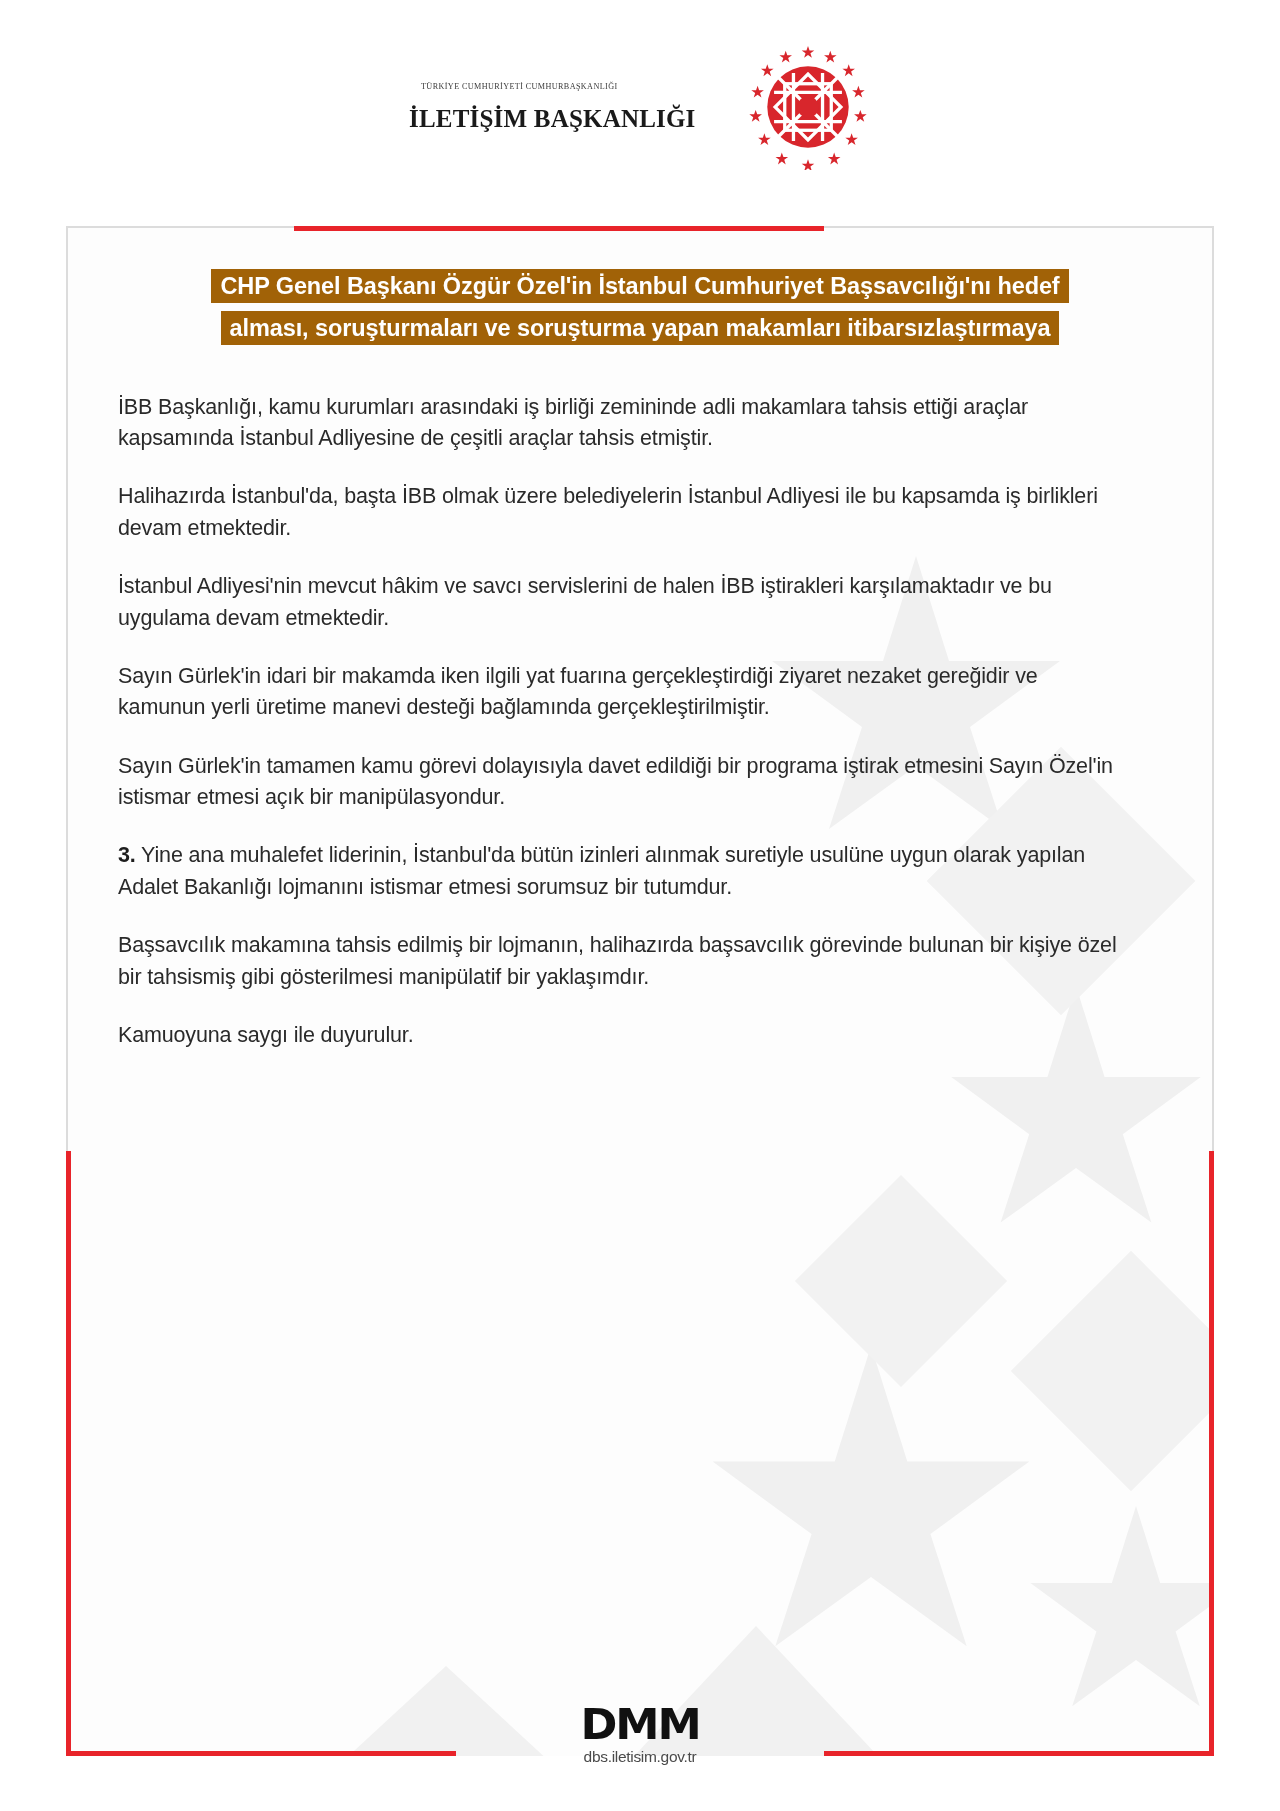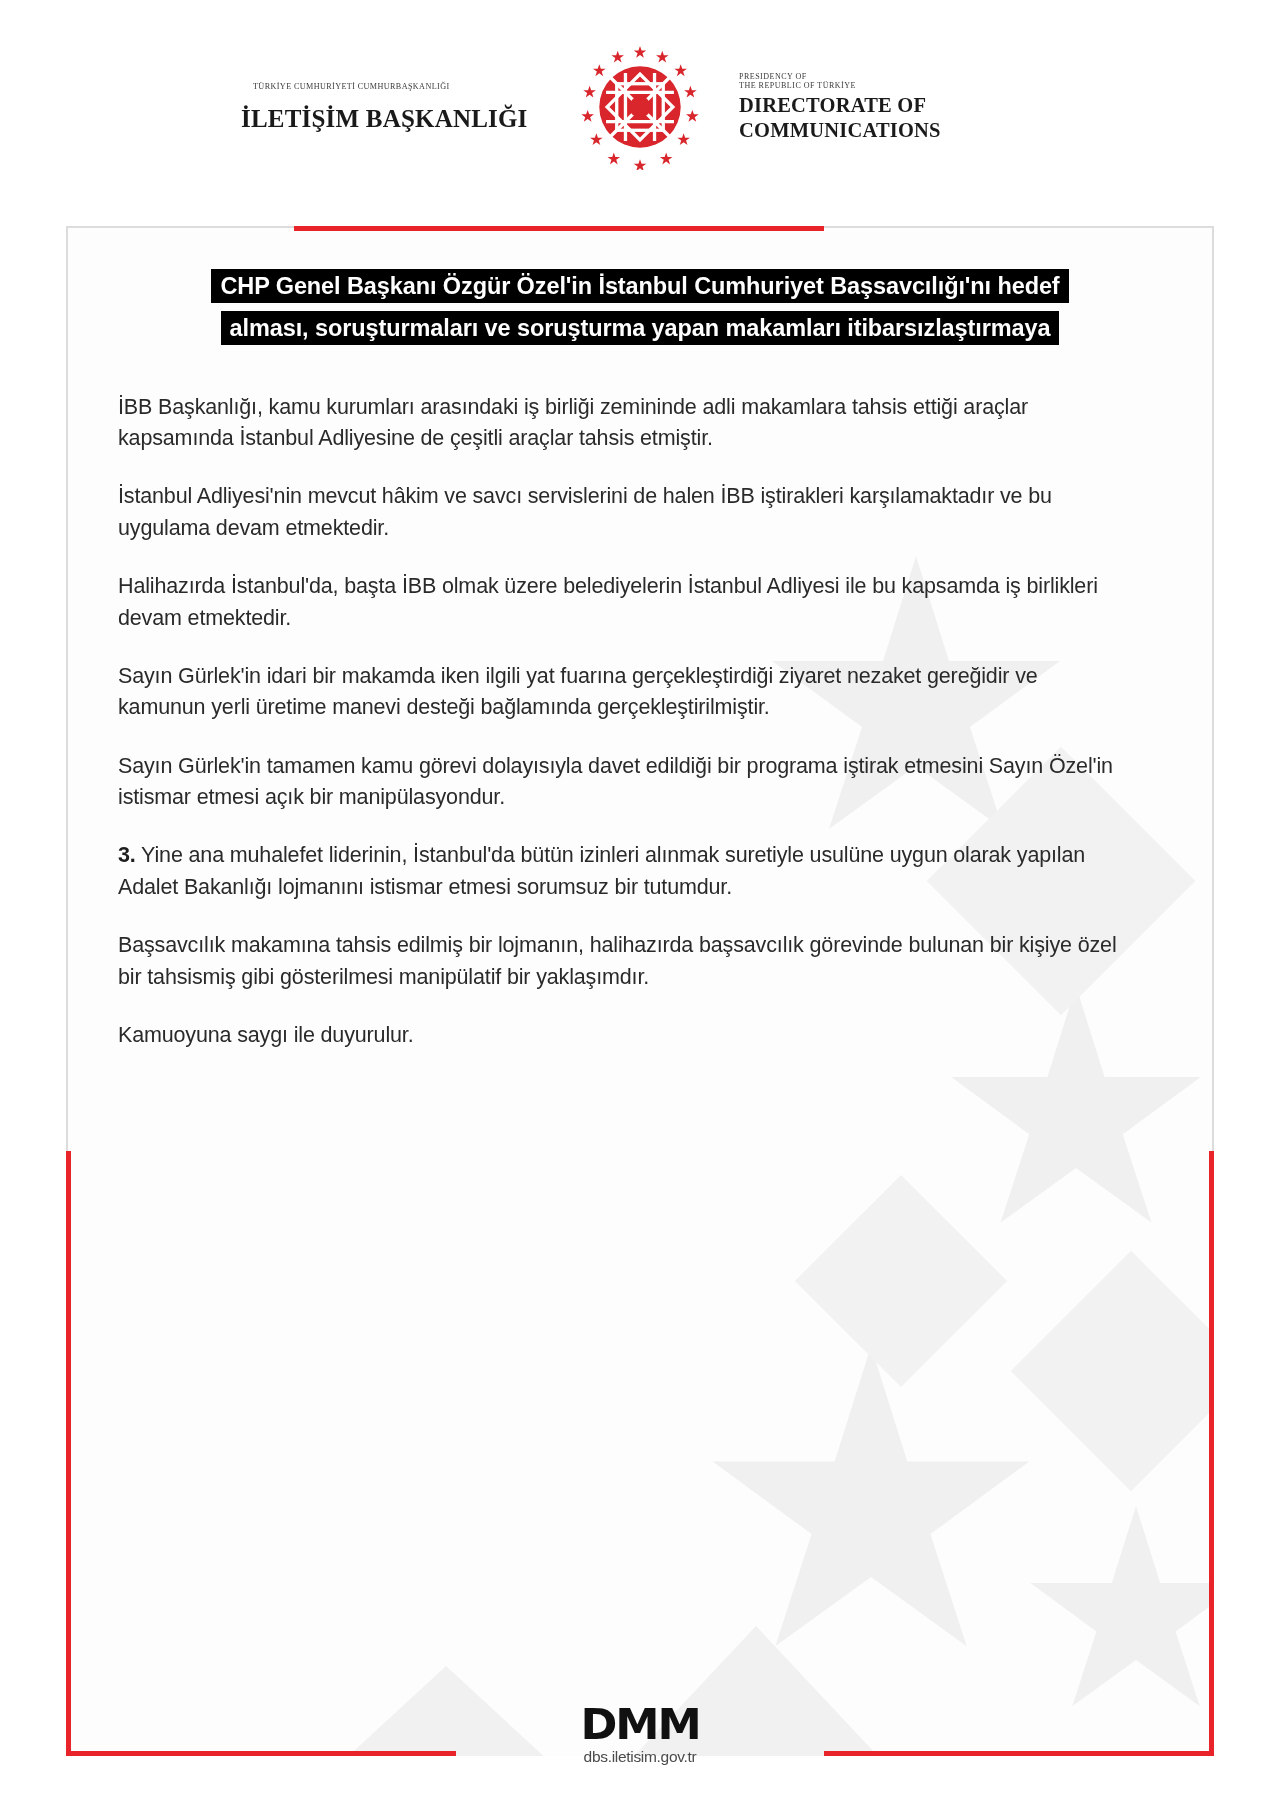--- a/index.html
+++ b/index.html
@@ -150,21 +150,21 @@
     z-index: 2;
     padding: 40px 52px 0 52px;
   }
 
   .headline {
     text-align: center;
     margin: 0 0 42px 0;
   }
   .hl-line {
     display: inline;
-    background: #000000;
+    background: #a16207;
     color: #ffffff;
     font-size: 23.5px;
     font-weight: bold;
     line-height: 1.78;
     padding: 4px 9px;
     box-decoration-break: clone;
     -webkit-box-decoration-break: clone;
     letter-spacing: -0.1px;
   }
 
@@ -250,26 +250,20 @@
           <rect x="41" y="41" width="48" height="48"></rect>
           <rect x="41" y="41" width="48" height="48" transform="rotate(45 65 65)"></rect>
           <path d="M30 50 L100 50 M30 80 L100 80 M50 30 L50 100 M80 30 L80 100"></path>
           <path d="M32 32 L98 98 M98 32 L32 98"></path>
         </g>
         <circle cx="65" cy="65" r="11" fill="#d8262c"></circle>
       </g>
     </svg>
   </div>
 
-  <div class="mast-en">
-    <div class="mast-en-small">PRESIDENCY OF</div>
-    <div class="mast-en-small">THE REPUBLIC OF TÜRKİYE</div>
-    <div class="mast-en-big">DIRECTORATE OF</div>
-    <div class="mast-en-big">COMMUNICATIONS</div>
-  </div>
 </div>
 
 <div class="card">
 
   <div class="card-bg">
     <div class="wm-star" style="left:700px; top:330px; width:300px; height:300px;"></div>
     <div class="wm-star" style="left:880px; top:760px; width:260px; height:260px;"></div>
     <div class="wm-star" style="left:640px; top:1120px; width:330px; height:330px;"></div>
     <div class="wm-star" style="left:960px; top:1280px; width:220px; height:220px;"></div>
     <div class="wm-diamond" style="left:900px; top:560px; width:190px; height:190px;"></div>
@@ -293,23 +287,23 @@
 
     <div class="headline">
       <span class="hl-line">CHP Genel Başkanı Özgür Özel'in İstanbul Cumhuriyet Başsavcılığı'nı hedef</span><br>
       <span class="hl-line">alması, soruşturmaları ve soruşturma yapan makamları itibarsızlaştırmaya</span><br>
     </div>
 
 
 
     <p class="para">İBB Başkanlığı, kamu kurumları arasındaki iş birliği zemininde adli makamlara tahsis ettiği araçlar kapsamında İstanbul Adliyesine de çeşitli araçlar tahsis etmiştir.</p>
 
+    <p class="para">Halihazırda İstanbul'da, başta İBB olmak üzere belediyelerin İstanbul Adliyesi ile bu kapsamda iş birlikleri devam etmektedir.</p>
+
     <p class="para">İstanbul Adliyesi'nin mevcut hâkim ve savcı servislerini de halen İBB iştirakleri karşılamaktadır ve bu uygulama devam etmektedir.</p>
-
-    <p class="para">Halihazırda İstanbul'da, başta İBB olmak üzere belediyelerin İstanbul Adliyesi ile bu kapsamda iş birlikleri devam etmektedir.</p>
 
 
     <p class="para">Sayın Gürlek'in idari bir makamda iken ilgili yat fuarına gerçekleştirdiği ziyaret nezaket gereğidir ve kamunun yerli üretime manevi desteği bağlamında gerçekleştirilmiştir.</p>
 
     <p class="para">Sayın Gürlek'in tamamen kamu görevi dolayısıyla davet edildiği bir programa iştirak etmesini Sayın Özel'in istismar etmesi açık bir manipülasyondur.</p>
 
     <p class="para"><b>3.</b><span> Yine ana muhalefet liderinin, İstanbul'da bütün izinleri alınmak suretiyle usulüne uygun olarak yapılan Adalet Bakanlığı lojmanını istismar etmesi sorumsuz bir tutumdur.</span></p>
 
     <p class="para">Başsavcılık makamına tahsis edilmiş bir lojmanın, halihazırda başsavcılık görevinde bulunan bir kişiye özel bir tahsismiş gibi gösterilmesi manipülatif bir yaklaşımdır.</p>
 

